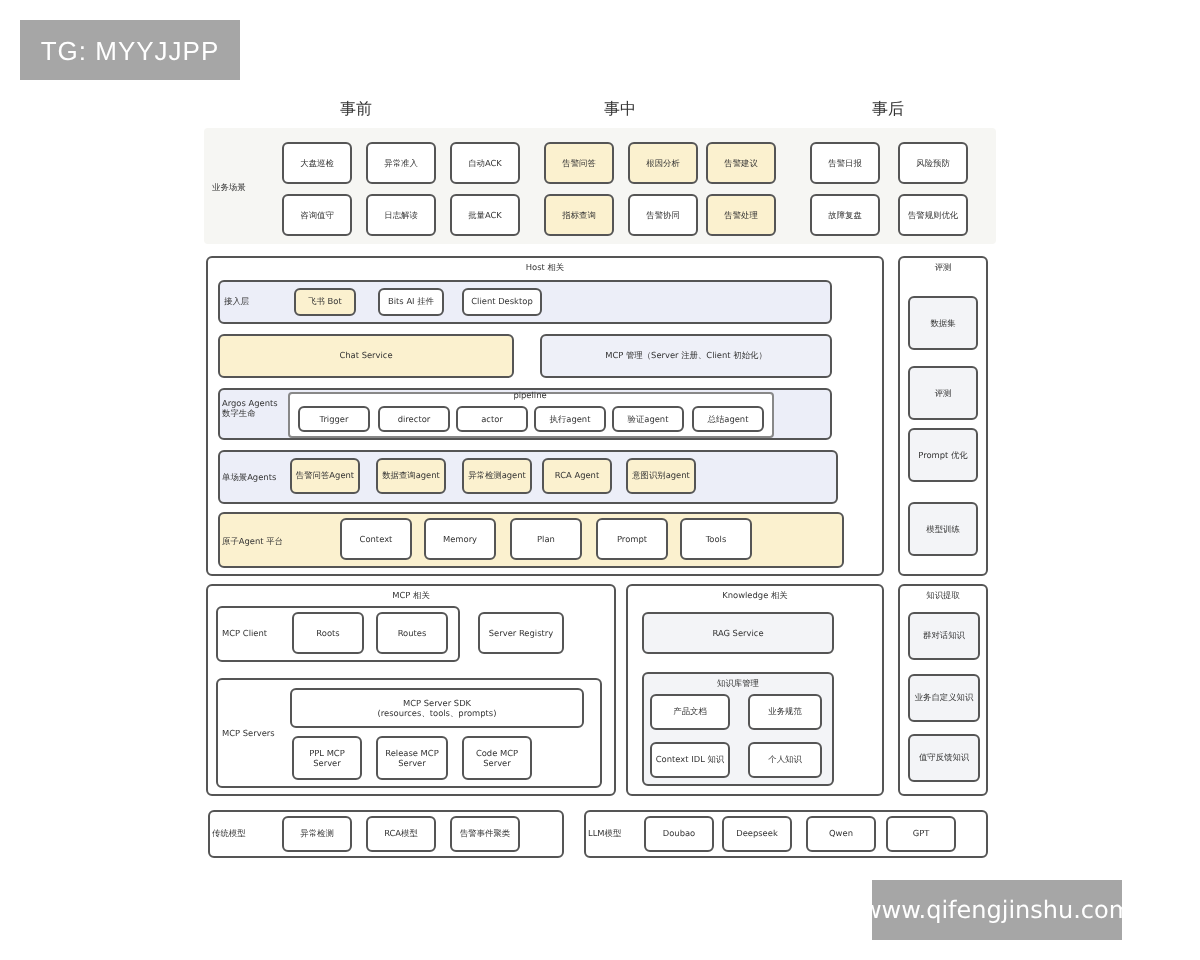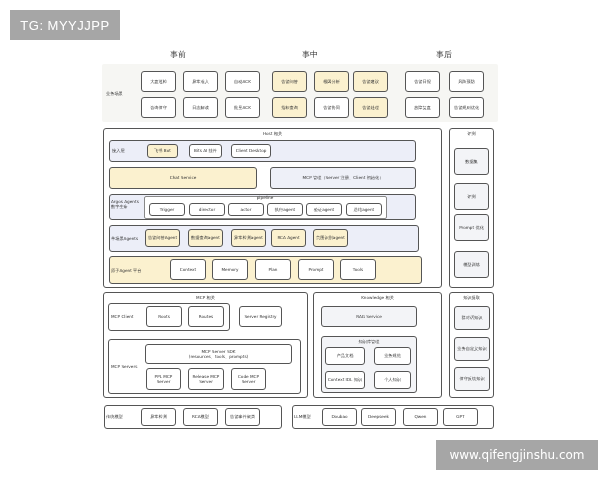--- a/index.html
+++ b/index.html
@@ -1,21 +1,21 @@
 <!DOCTYPE html>
 <html><head>
 <meta charset="utf-8">
 <style>
   * { box-sizing: border-box; margin: 0; padding: 0; }
   body { width: 600px; height: 480px; background: #ffffff; position: relative; overflow: hidden;
          font-family: "DejaVu Sans", "Liberation Sans", sans-serif; color: #333; }
   .abs { position: absolute; }
   .wm { background: #a6a6a6; color: #fff; display: flex; align-items: center; justify-content: center; }
   .wm-tg { left: 10px; top: 10px; width: 110px; height: 30px; font-size: 13px; font-family: "Liberation Sans", sans-serif; letter-spacing: 0.5px; }
-  .wm-url { left: 436px; top: 440px; width: 162px; height: 30px; font-size: 12px; font-family: "DejaVu Sans", sans-serif; }
+  .wm-url { left: 436px; top: 440px; width: 125px; height: 30px; font-size: 12px; font-family: "DejaVu Sans", sans-serif; }
   .phase { font-size: 8px; color: #333; text-align: center; width: 60px; }
   .panel { border: 1.2px solid #555; border-radius: 3px; background: #fff; }
   .bgpanel { background: #f6f6f3; border-radius: 2px; }
   .box { border: 1px solid #555; border-radius: 3px; background: #fff; display: flex; align-items: center; justify-content: center; text-align: center; font-size: 4.2px; line-height: 1.3; color: #333; }
   .box.y { background: #fbf1cf; }
   .box.b { background: #eef0f8; }
   .box.g { background: #f3f4f7; }
   .lbl { font-size: 4.2px; color: #333; line-height: 1.3; }
   .title { font-size: 4.2px; color: #333; text-align: center; }
   .row-b { background: #eceef8; border: 1px solid #555; border-radius: 3px; }

